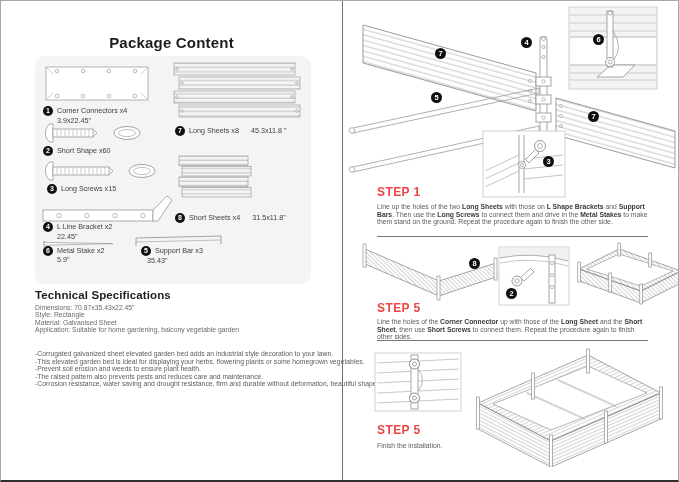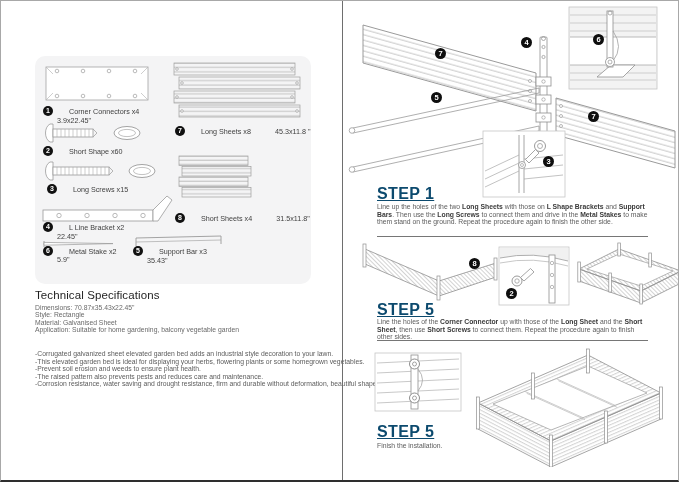--- a/index.html
+++ b/index.html
@@ -6,44 +6,45 @@
   .page{
     position:relative;width:679px;height:482px;box-sizing:border-box;
     background:#fff;border:1px solid #a8a8a8;border-bottom:2px solid #2e2e2e;
     font-family:"Liberation Sans", sans-serif;overflow:hidden;
   }
   .left-panel{position:absolute;left:0;top:0;width:341px;height:100%;}
   .right-panel{position:absolute;left:341px;top:0;width:337px;height:100%;border-left:1px solid #6e6e6e;box-sizing:content-box;}
   .pkg-title{position:absolute;top:33px;left:0;width:100%;text-align:center;font-size:15px;font-weight:700;color:#1d1d1d;letter-spacing:.2px;}
   .pkg-box{position:absolute;left:34px;top:55px;width:276px;height:228px;background:#f4f4f5;border-radius:10px;}
   .fig{position:absolute;}
-  .part-row{position:absolute;display:flex;align-items:center;gap:16px;white-space:nowrap;}
+  .part-row{position:absolute;display:flex;align-items:flex-start;gap:4px;white-space:nowrap;}
   .badge{display:inline-flex;width:10px;height:10px;border-radius:50%;background:#111;color:#fff;
     font-size:7px;font-weight:700;align-items:center;justify-content:center;flex:0 0 auto;line-height:10px;}
   .part-label{font-size:7.2px;color:#3e3e3e;}
   .part-dim{position:absolute;font-size:7.2px;color:#3e3e3e;white-space:nowrap;}
   .part-dim-inline{font-size:7.2px;color:#3e3e3e;margin-left:8px;}
-  .sec-heading{font-size:11.5px;font-weight:400;color:#1f1f1f;letter-spacing:.1px;}
+  .sec-heading{font-size:11.5px;font-weight:700;color:#1f1f1f;letter-spacing:.1px;}
   .text-block{position:absolute;white-space:nowrap;}
   .spec-line{font-size:6.8px;color:#6a6a6a;line-height:7.4px;}
   .feat-line{font-size:6.8px;color:#5c5c5c;line-height:7.6px;}
-  .step-heading{position:absolute;font-size:16px;font-weight:600;color:#0c4a6e;letter-spacing:.4px;text-decoration:underline;}
+  .step-heading{position:absolute;font-size:12px;font-weight:600;color:#ef4444;letter-spacing:.4px;}
   .step-text{position:absolute;width:273px;font-size:6.8px;color:#5c5c5c;line-height:7.5px;}
   .seg-b{font-weight:700;color:#3a3a3a;}
   .divider{position:absolute;left:34px;width:271px;border-top:1px solid #767676;height:0;}
   .dsvg{position:absolute;left:0;}
   .dbadge{position:absolute;width:11px;height:11px;border-radius:50%;background:#0e0e0e;color:#fff;
     font-size:7.5px;font-weight:700;display:flex;align-items:center;justify-content:center;line-height:11px;}
 </style>
 </head>
 <body>
 
 <div class="page">
 
   <div class="left-panel">
+    <div class="pkg-title">Package Content</div>
 
     <div class="pkg-box">
 
       <svg class="fig" style="left:6px;top:6px" width="114" height="44" viewBox="0 0 114 44">
         <rect x="5" y="5" width="102" height="33" fill="#fff" stroke="#a3a3a3" stroke-width="0.8"></rect>
         <path d="M5,5 l7,7 M107,5 l-7,7 M5,38 l7,-7 M107,38 l-7,-7" stroke="#b9b9b9" stroke-width="0.7" fill="none"></path>
         <g fill="none" stroke="#9e9e9e" stroke-width="0.7">
           <circle cx="16" cy="9" r="1.8"></circle>
             <circle cx="42" cy="9" r="1.8"></circle>
             <circle cx="68" cy="9" r="1.8"></circle>
@@ -109,21 +110,21 @@
       <div class="part-row" style="left:8px;top:190px">
         <span class="badge">6</span>
         <span class="part-label">Metal Stake x2</span>
       </div>
       <div class="part-dim" style="left:22px;top:199px">5.9"</div>
 
       <svg class="fig" style="left:96px;top:176px" width="96" height="16" viewBox="0 0 96 16">
         <polyline points="5,14 5,6 90,4 90,12" fill="none" stroke="#9a9a9a" stroke-width="0.9"></polyline>
         <line x1="5" y1="10" x2="90" y2="8" stroke="#a8a8a8" stroke-width="0.7"></line>
       </svg>
-      <div class="part-row" style="left:98px;top:190px">
+      <div class="part-row" style="left:106px;top:190px">
         <span class="badge">5</span>
         <span class="part-label">Support Bar x3</span>
       </div>
       <div class="part-dim" style="left:112px;top:200px">35.43"</div>
 
       <svg class="fig" style="left:138px;top:6px" width="128" height="58" viewBox="0 0 128 58">
         <defs>
           <pattern id="pkH1" width="6" height="4.4" patternUnits="userSpaceOnUse">
             <line x1="0" y1="1" x2="6" y2="1" stroke="#a6a6a6" stroke-width="0.7"></line>
           </pattern>

